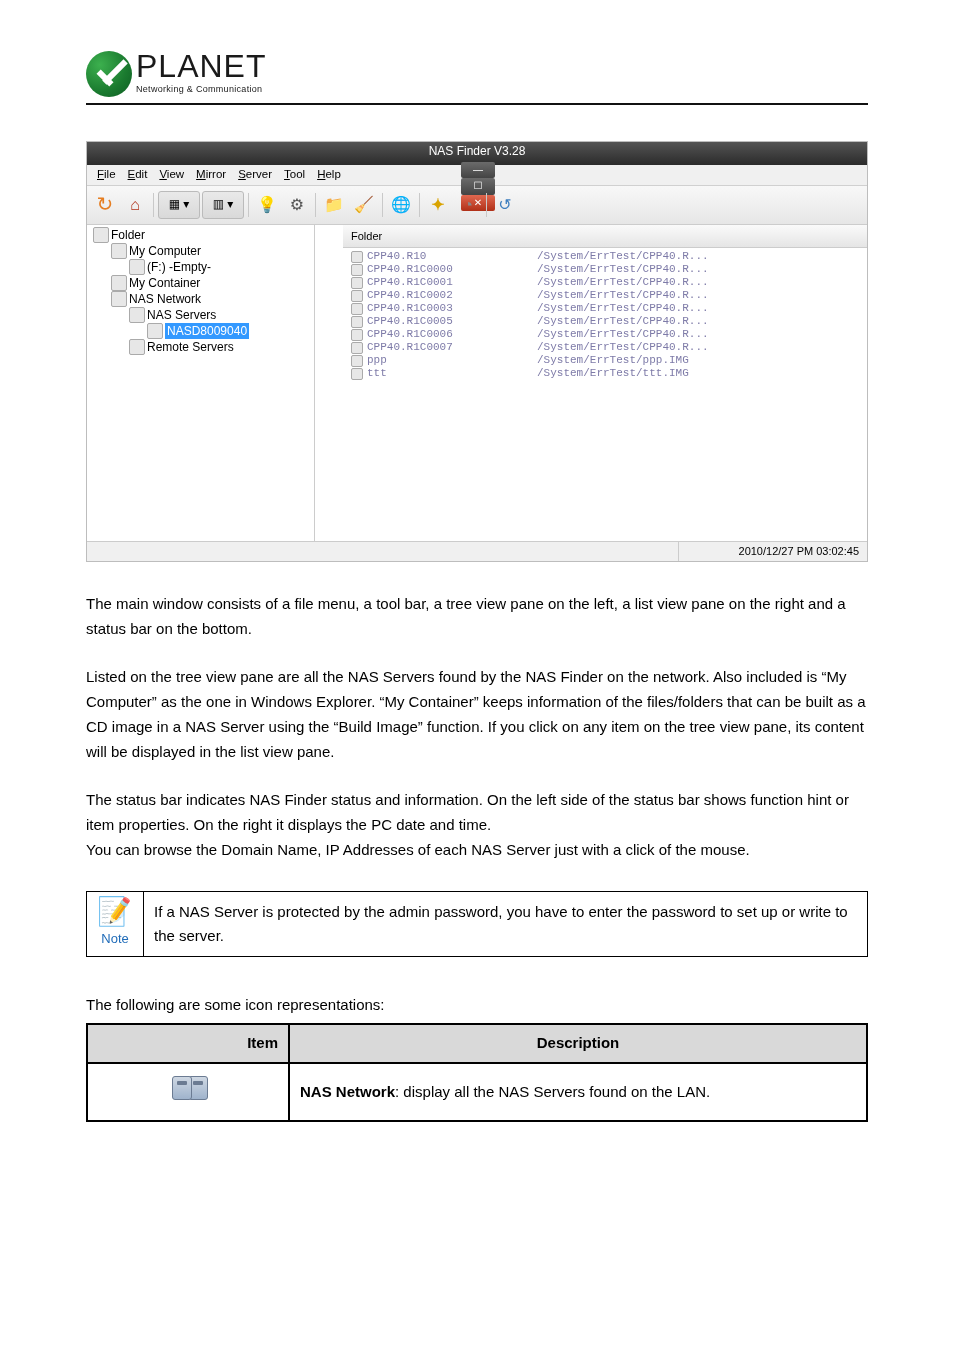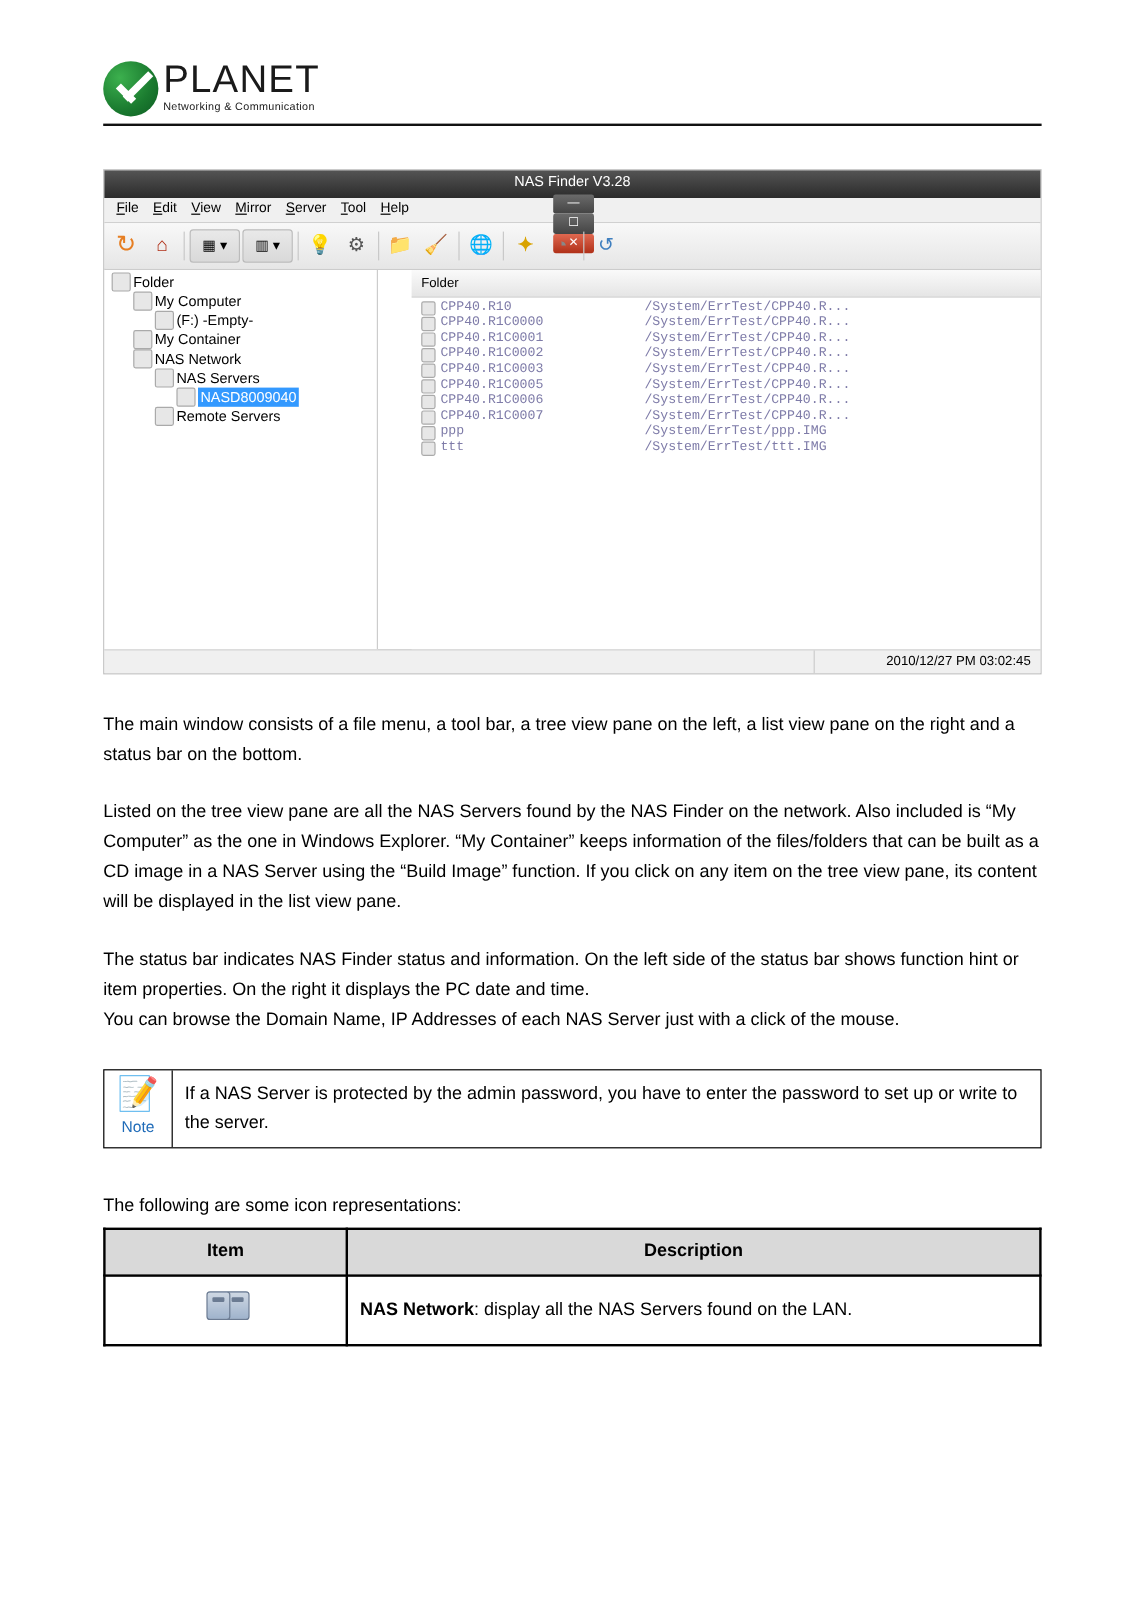--- a/index.html
+++ b/index.html
@@ -73,21 +73,21 @@
   .note-row { display:flex; border:1px solid #000; margin: 28px 0 36px 0; }
   .note-icon { width: 56px; border-right:1px solid #000; display:flex; flex-direction:column; align-items:center; justify-content:center; gap:2px; padding:6px 0; }
   .note-icon .glyph { font-size: 28px; line-height:1; }
   .note-icon .lbl { color:#1f6bb8; font-size:13px; }
   .note-text { flex:1; padding: 8px 10px; font-size:15px; line-height:1.6; }
 
   
   .tbl { border-collapse: collapse; width: 100%; margin-top: 6px; }
   .tbl th, .tbl td { border: 2px solid #000; padding: 6px 10px; font-size: 15px; }
   .tbl th { background: #d9d9d9; font-weight: bold; }
-  .tbl .item-col { width: 180px; text-align:center; }
+  .tbl .item-col { width: 180px; text-align:right; }
   .tbl td.icon-cell { text-align:center; height:44px; }
   .pair-icon { display:inline-flex; }
   .pair-icon .svr { width:18px; height:22px; border-radius:3px; background:linear-gradient(#cfd8e3,#9fb3cc); border:1px solid #6b7b92; margin-right:-4px; position:relative; z-index:1; }
   .pair-icon .svr2 { z-index:0; margin-left:0; }
   .pair-icon .svr::after{ content:""; position:absolute; left:4px; top:4px; width:10px; height:4px; background:#6b7b92; border-radius:1px; }
 </style>
 </head>
 <body>
 
 <div class="page">

